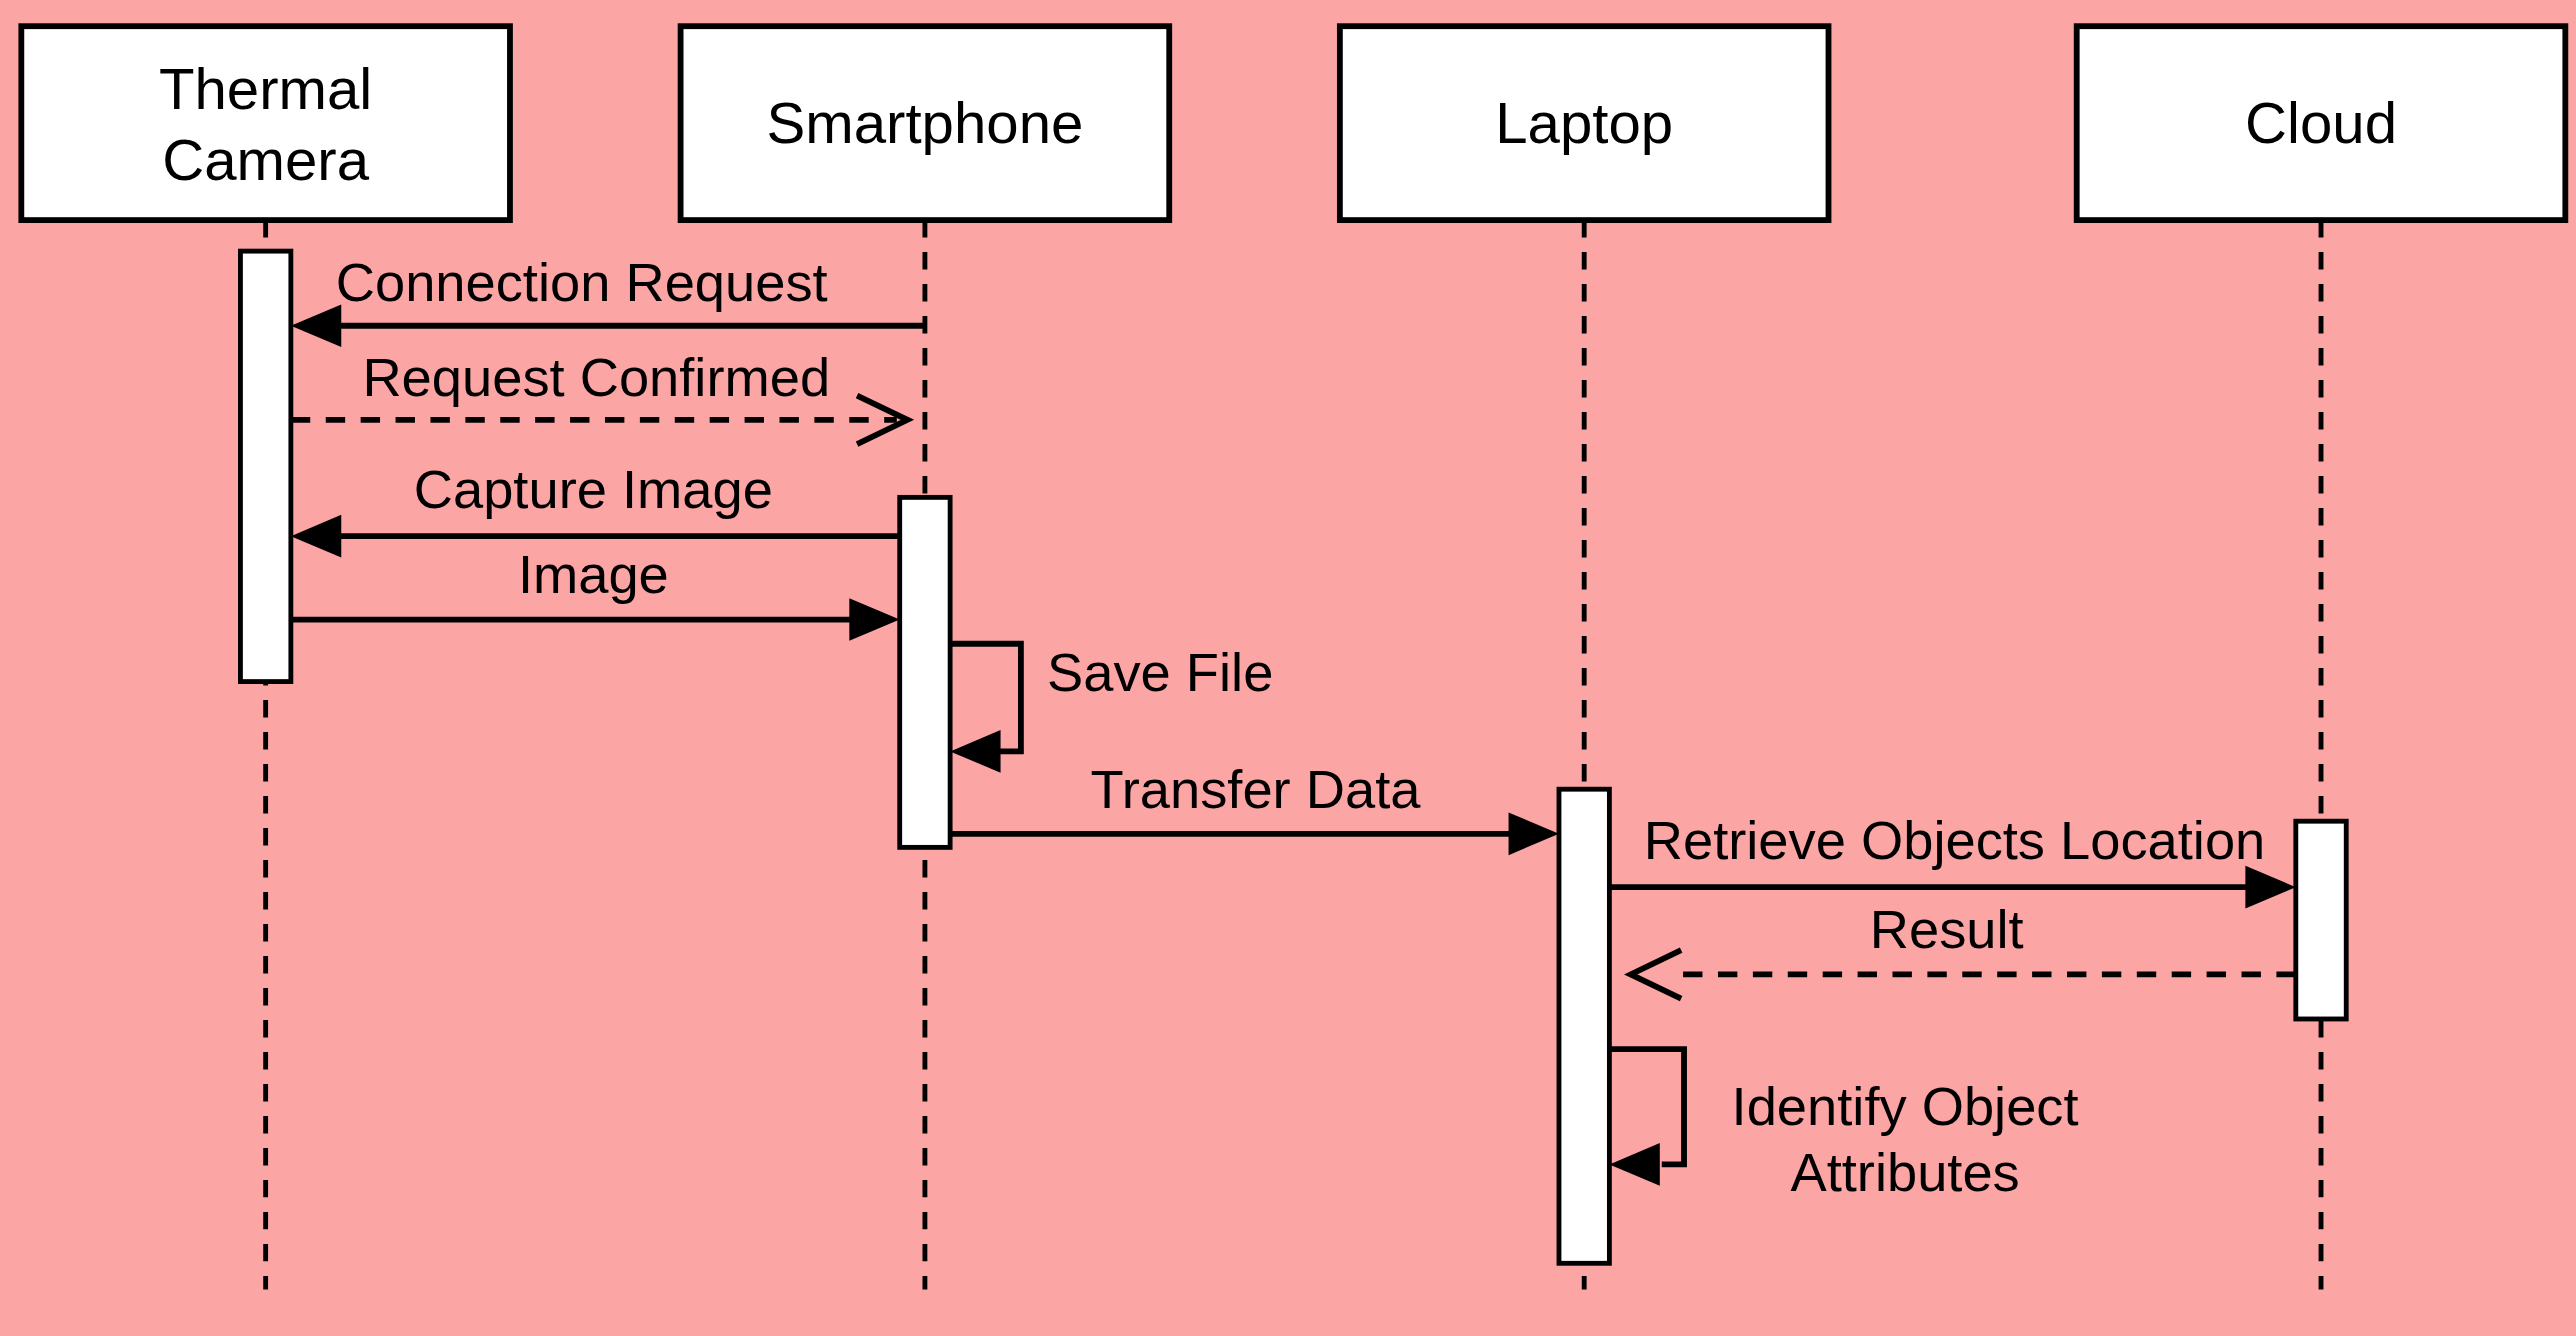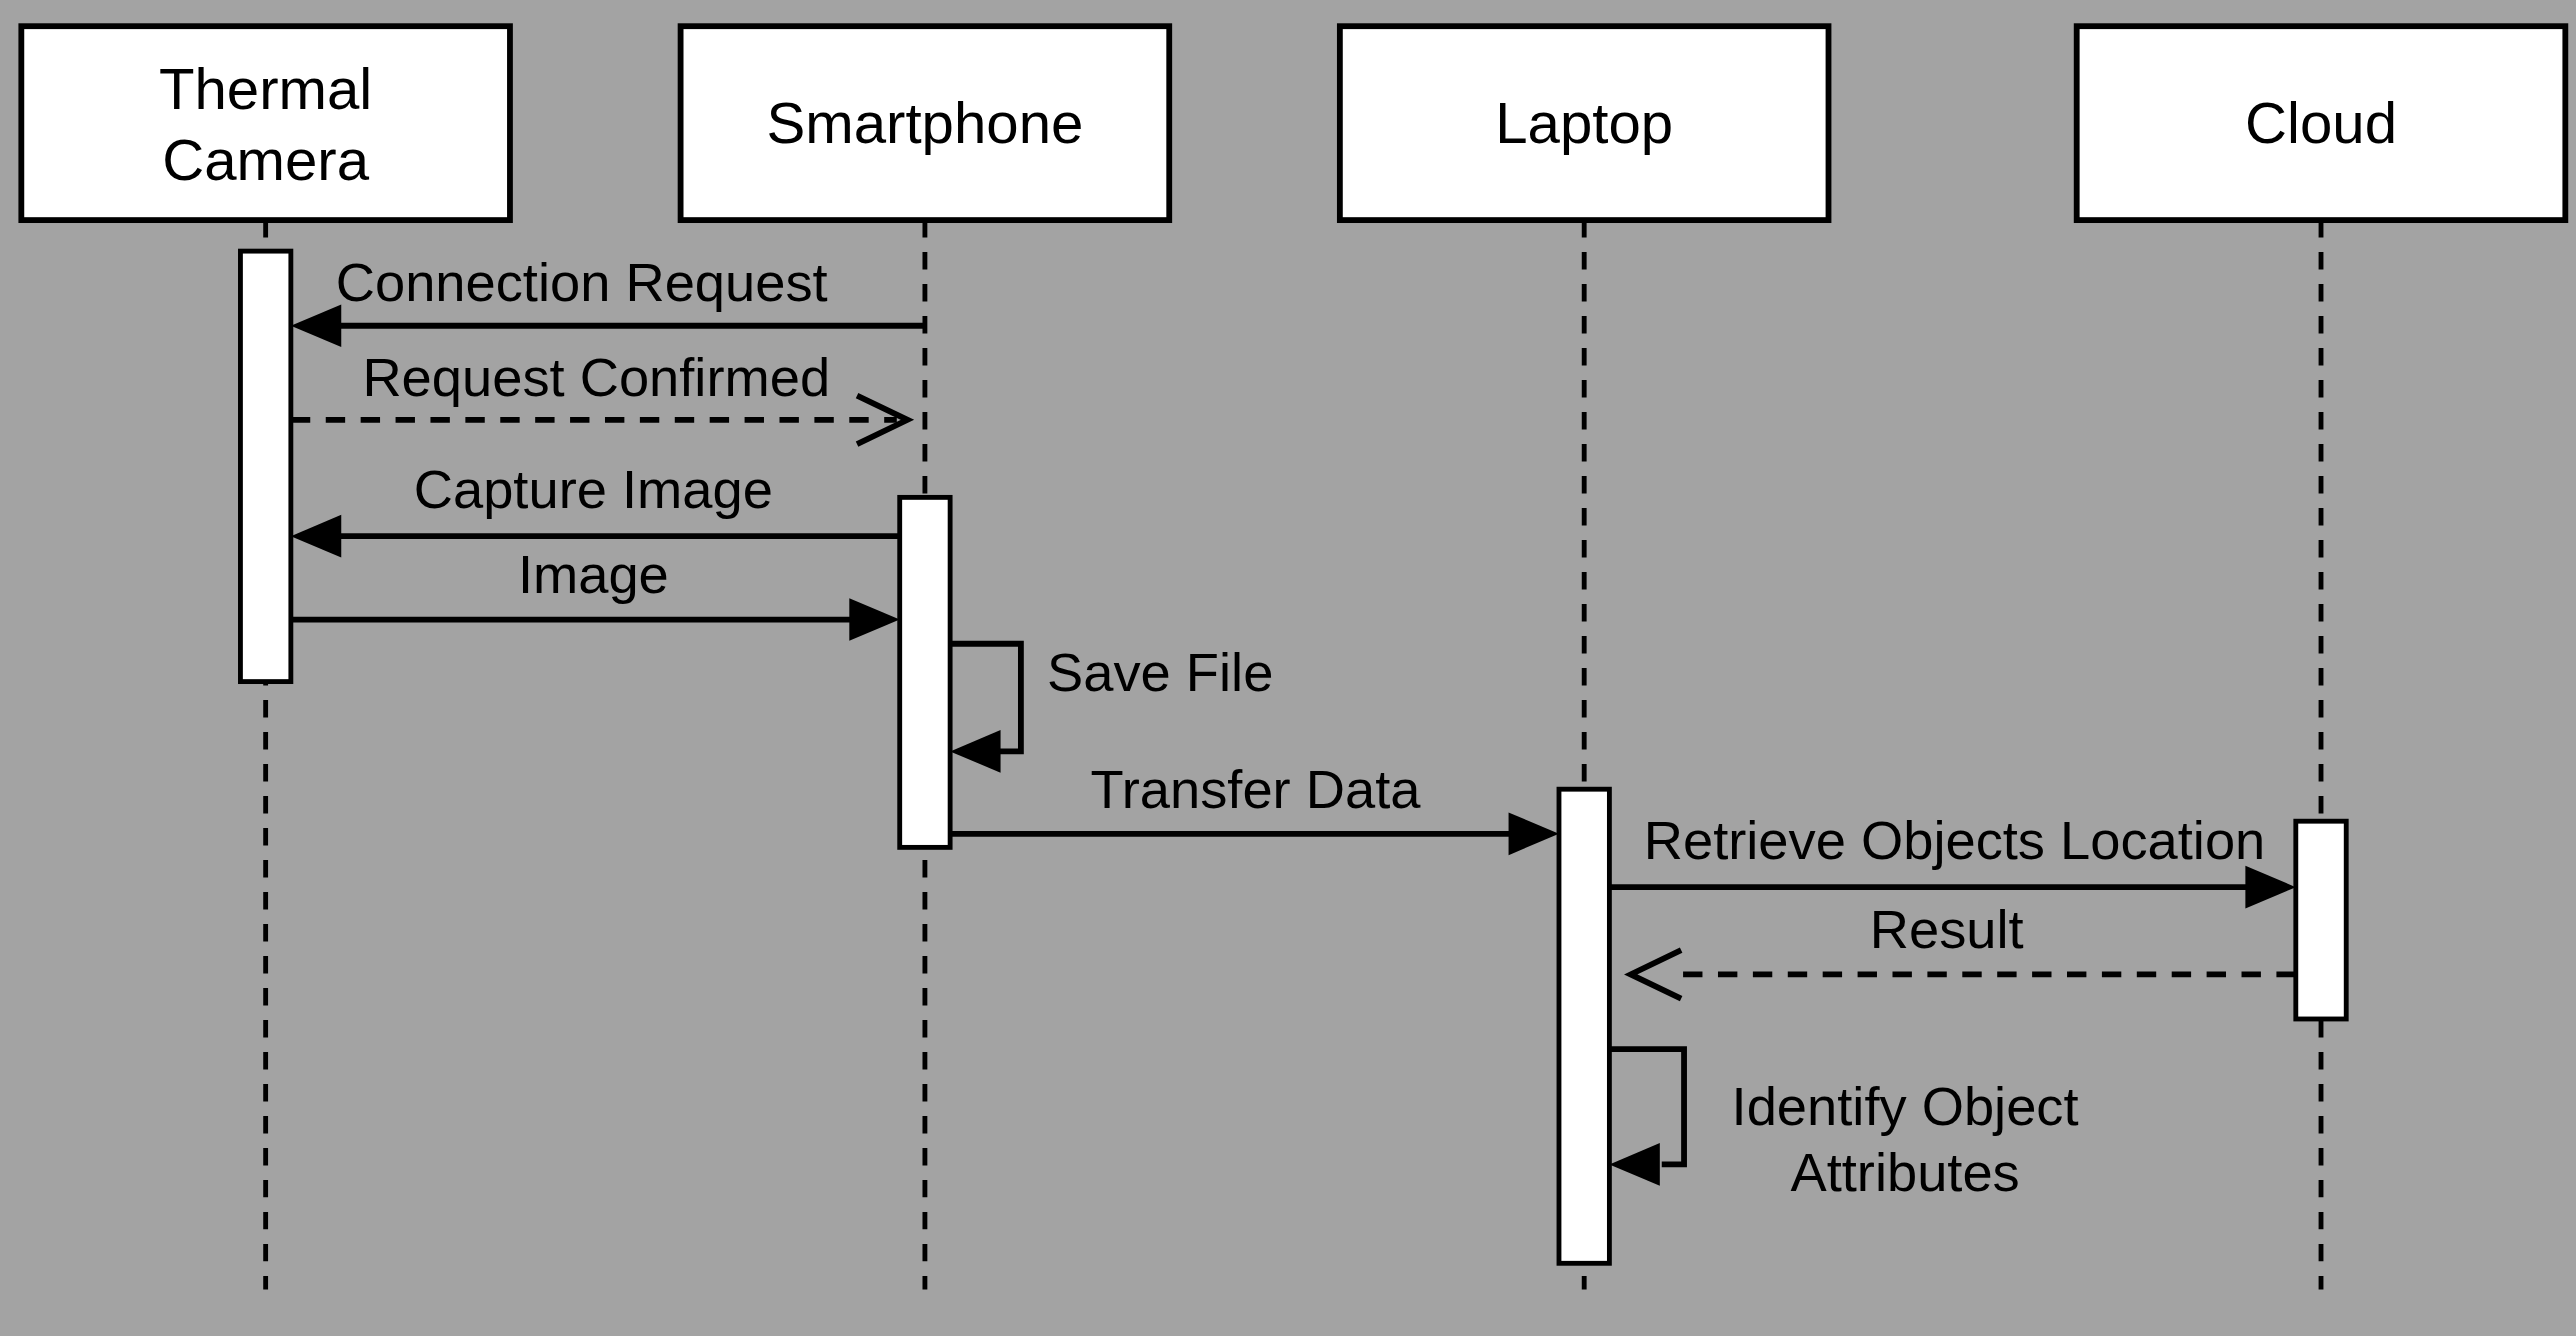--- a/index.html
+++ b/index.html
@@ -3,21 +3,21 @@
 <meta charset="utf-8">
 <style>
   html, body {
     margin: 0;
     padding: 0;
     background: #ffffff;
   }
   .canvas-wrap {
     width: 2576px;
     height: 1337px;
-    background: #a3a3a3;
+    background: #fca5a5;
     text-align: center;
   }
   svg text {
     font-family: "Liberation Sans", "DejaVu Sans", sans-serif;
     fill: #000000;
   }
   .participant-label { font-size: 60px; }
   .message-label { font-size: 56px; }
   .box {
     fill: #ffffff;

